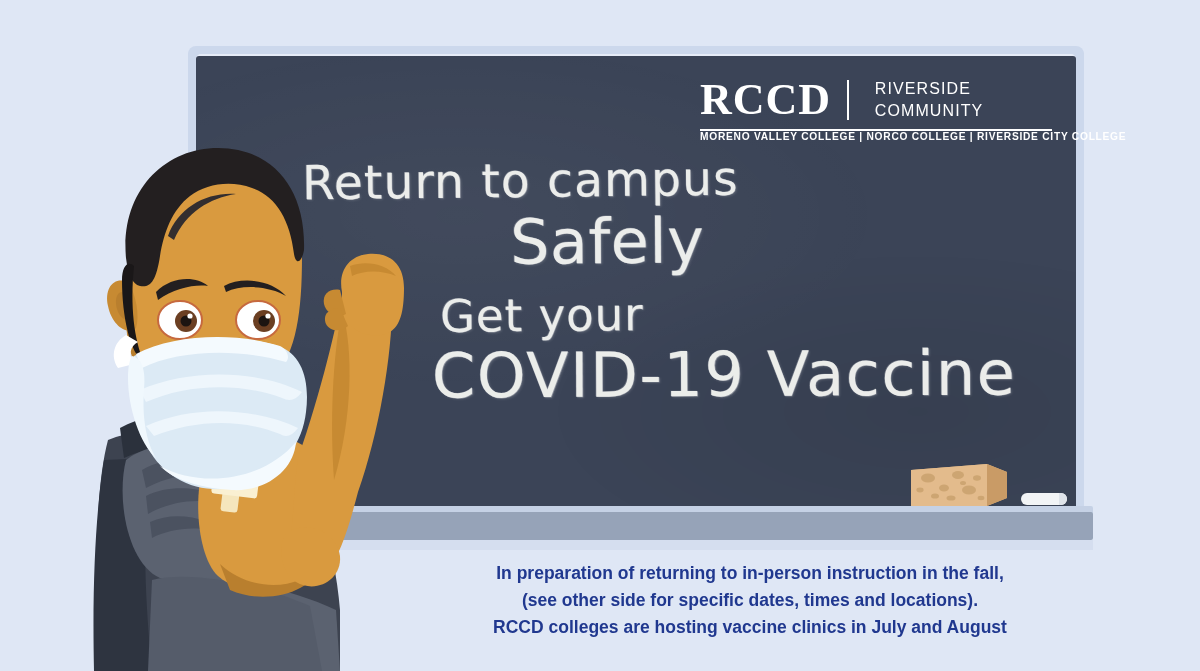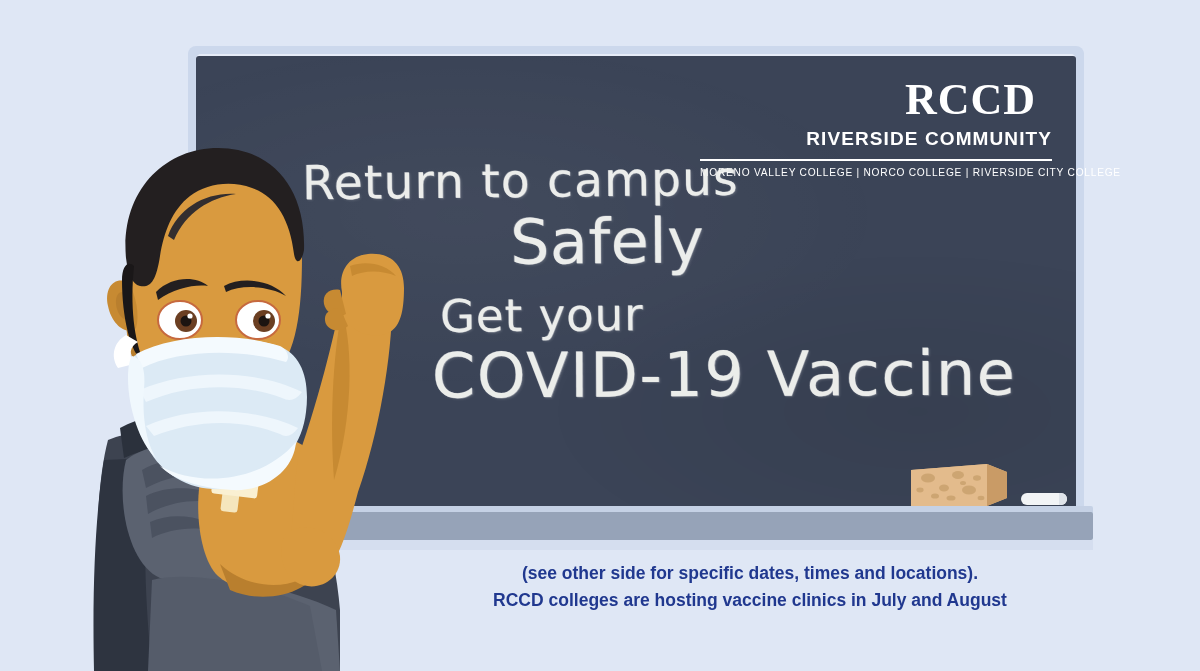--- a/index.html
+++ b/index.html
@@ -89,56 +89,54 @@
   .logo-block {
     position: absolute;
     left: 700px;
     top: 78px;
     width: 352px;
     color: #ffffff;
     text-align: left;
   }
   .logo-row {
     display: flex;
-    align-items: flex-end;
-    flex-direction: column;
+    align-items: flex-start;
   }
   .logo-rccd {
     font-family: "Liberation Serif", serif;
     font-weight: bold;
     font-size: 44px;
     letter-spacing: 1px;
     line-height: 1;
     padding-right: 16px;
     white-space: nowrap;
   }
   .logo-divider {
     width: 2px;
     align-self: stretch;
     background: #ffffff;
     margin: 2px 0;
   }
   .logo-name {
-    padding-left: 15px;
-    font-size: 19px;
-    font-weight: bold;
+    padding-left: 26px;
+    font-size: 16px;
+    font-weight: normal;
     letter-spacing: 1.1px;
     line-height: 1.35;
     text-transform: uppercase;
   }
   .logo-rule {
     margin-top: 7px;
     height: 2px;
     background: #ffffff;
     width: 100%;
   }
   .logo-colleges {
-    margin-top: 6px;
     font-size: 10.2px;
-    font-weight: normal;
+    font-weight: bold;
     letter-spacing: 0.75px;
     white-space: nowrap;
   }
 
   
   .chalk {
     position: absolute;
     color: #f3f4f1;
     font-family: "DejaVu Sans", sans-serif;
     font-weight: 400;
@@ -408,17 +406,18 @@
       <path d="M 70 326 C 110 348, 172 342, 206 302 C 204 330, 176 352, 142 350
                C 110 348, 84 340, 70 326 Z" fill="#f4fafe"></path>
 
       <path d="M 42 216 C 52 218, 56 230, 54 250 C 52 276, 56 302, 66 318
                C 50 304, 38 268, 38 238 C 38 226, 40 218, 42 216 Z" fill="#f0f8fd"></path>
     </g>
 
   </svg>
 
   <div class="footer-text">
+    <div>In preparation of returning to in-person instruction in the fall,</div>
     <div>(see other side for specific dates, times and locations).</div>
     <div>RCCD colleges are hosting vaccine clinics in July and August</div>
   </div>
 
 </div>
 
 </body></html>

